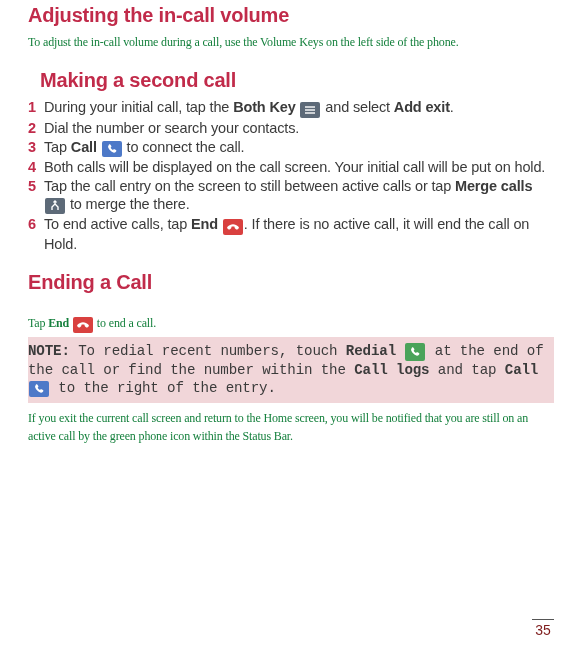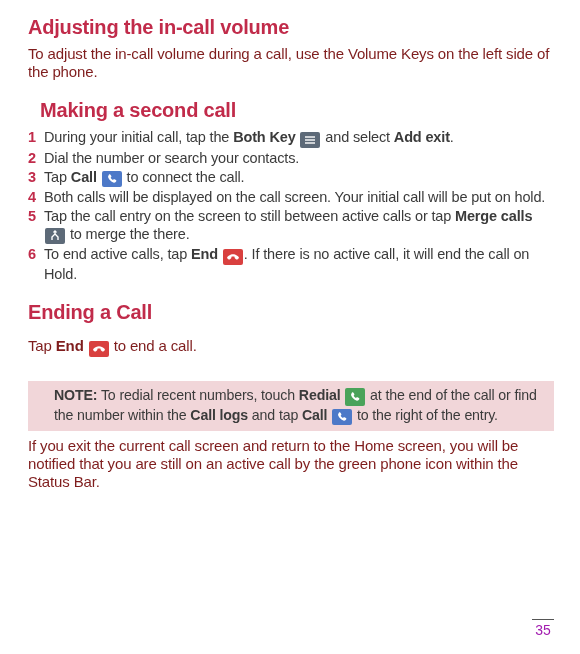--- a/index.html
+++ b/index.html
@@ -10,32 +10,33 @@
       font-family: Arial, Helvetica, sans-serif;
       color: #3a3a3a;
       padding: 0 26px 0 28px;
       position: relative;
     }
     .heading {
       color: #c12b4a;
       font-size: 20px;
       font-weight: bold;
       font-stretch: semi-condensed;
-      margin-top: 16px;
+      margin-top: 4px;
       margin-bottom: 6px;
       letter-spacing: -0.2px;
     }
     .heading.mt2 { margin-top: 18px; margin-left: 12px; }
-    .heading.mt3 { margin-top: 18px; margin-bottom: 13px; }
+    .heading.mt3 { margin-top: 18px; margin-bottom: 20px; }
     .body-text {
-      font-size: 15px;
+      font-size: 12px;
       line-height: 18px;
-      color: #7f1d1d;
+      color: #15803d;
       font-stretch: semi-condensed;
       letter-spacing: -0.15px;
+      font-family: Liberation Serif, serif;
     }
     ol.steps {
       list-style: none;
       margin-top: 6px;
     }
     ol.steps li {
       display: flex;
       align-items: flex-start;
       font-size: 14.5px;
       line-height: 18px;
@@ -66,35 +67,36 @@
     .icon-box svg { display: block; }
     .icon-box.blue { background: #4d79c8; }
     .icon-box.green { background: #4aa35a; width: 20px; height: 18px; }
     .icon-box.end {
       background: #d9403f;
       width: 20px;
       height: 16px;
     }
     .note-box {
       background: #f1d6d9;
-      padding: 5px 8px 6px 26px;
-      margin-top: 24px;
+      padding: 5px 8px 6px 0;
+      margin-top: 4px;
       margin-bottom: 6px;
       font-size: 14.2px;
       line-height: 18px;
       color: #3b3b3b;
       font-stretch: semi-condensed;
       letter-spacing: -0.15px;
+      font-family: Liberation Mono, monospace;
     }
     .page-num {
       position: absolute;
       bottom: 16px;
       right: 26px;
       font-size: 14px;
-      color: #a21caf;
+      color: #7f1d1d;
       border-top: 1px solid #555;
       padding-top: 2px;
       min-width: 22px;
       text-align: center;
       font-stretch: semi-condensed;
     }
   </style>
 </head>
 <body>
 

